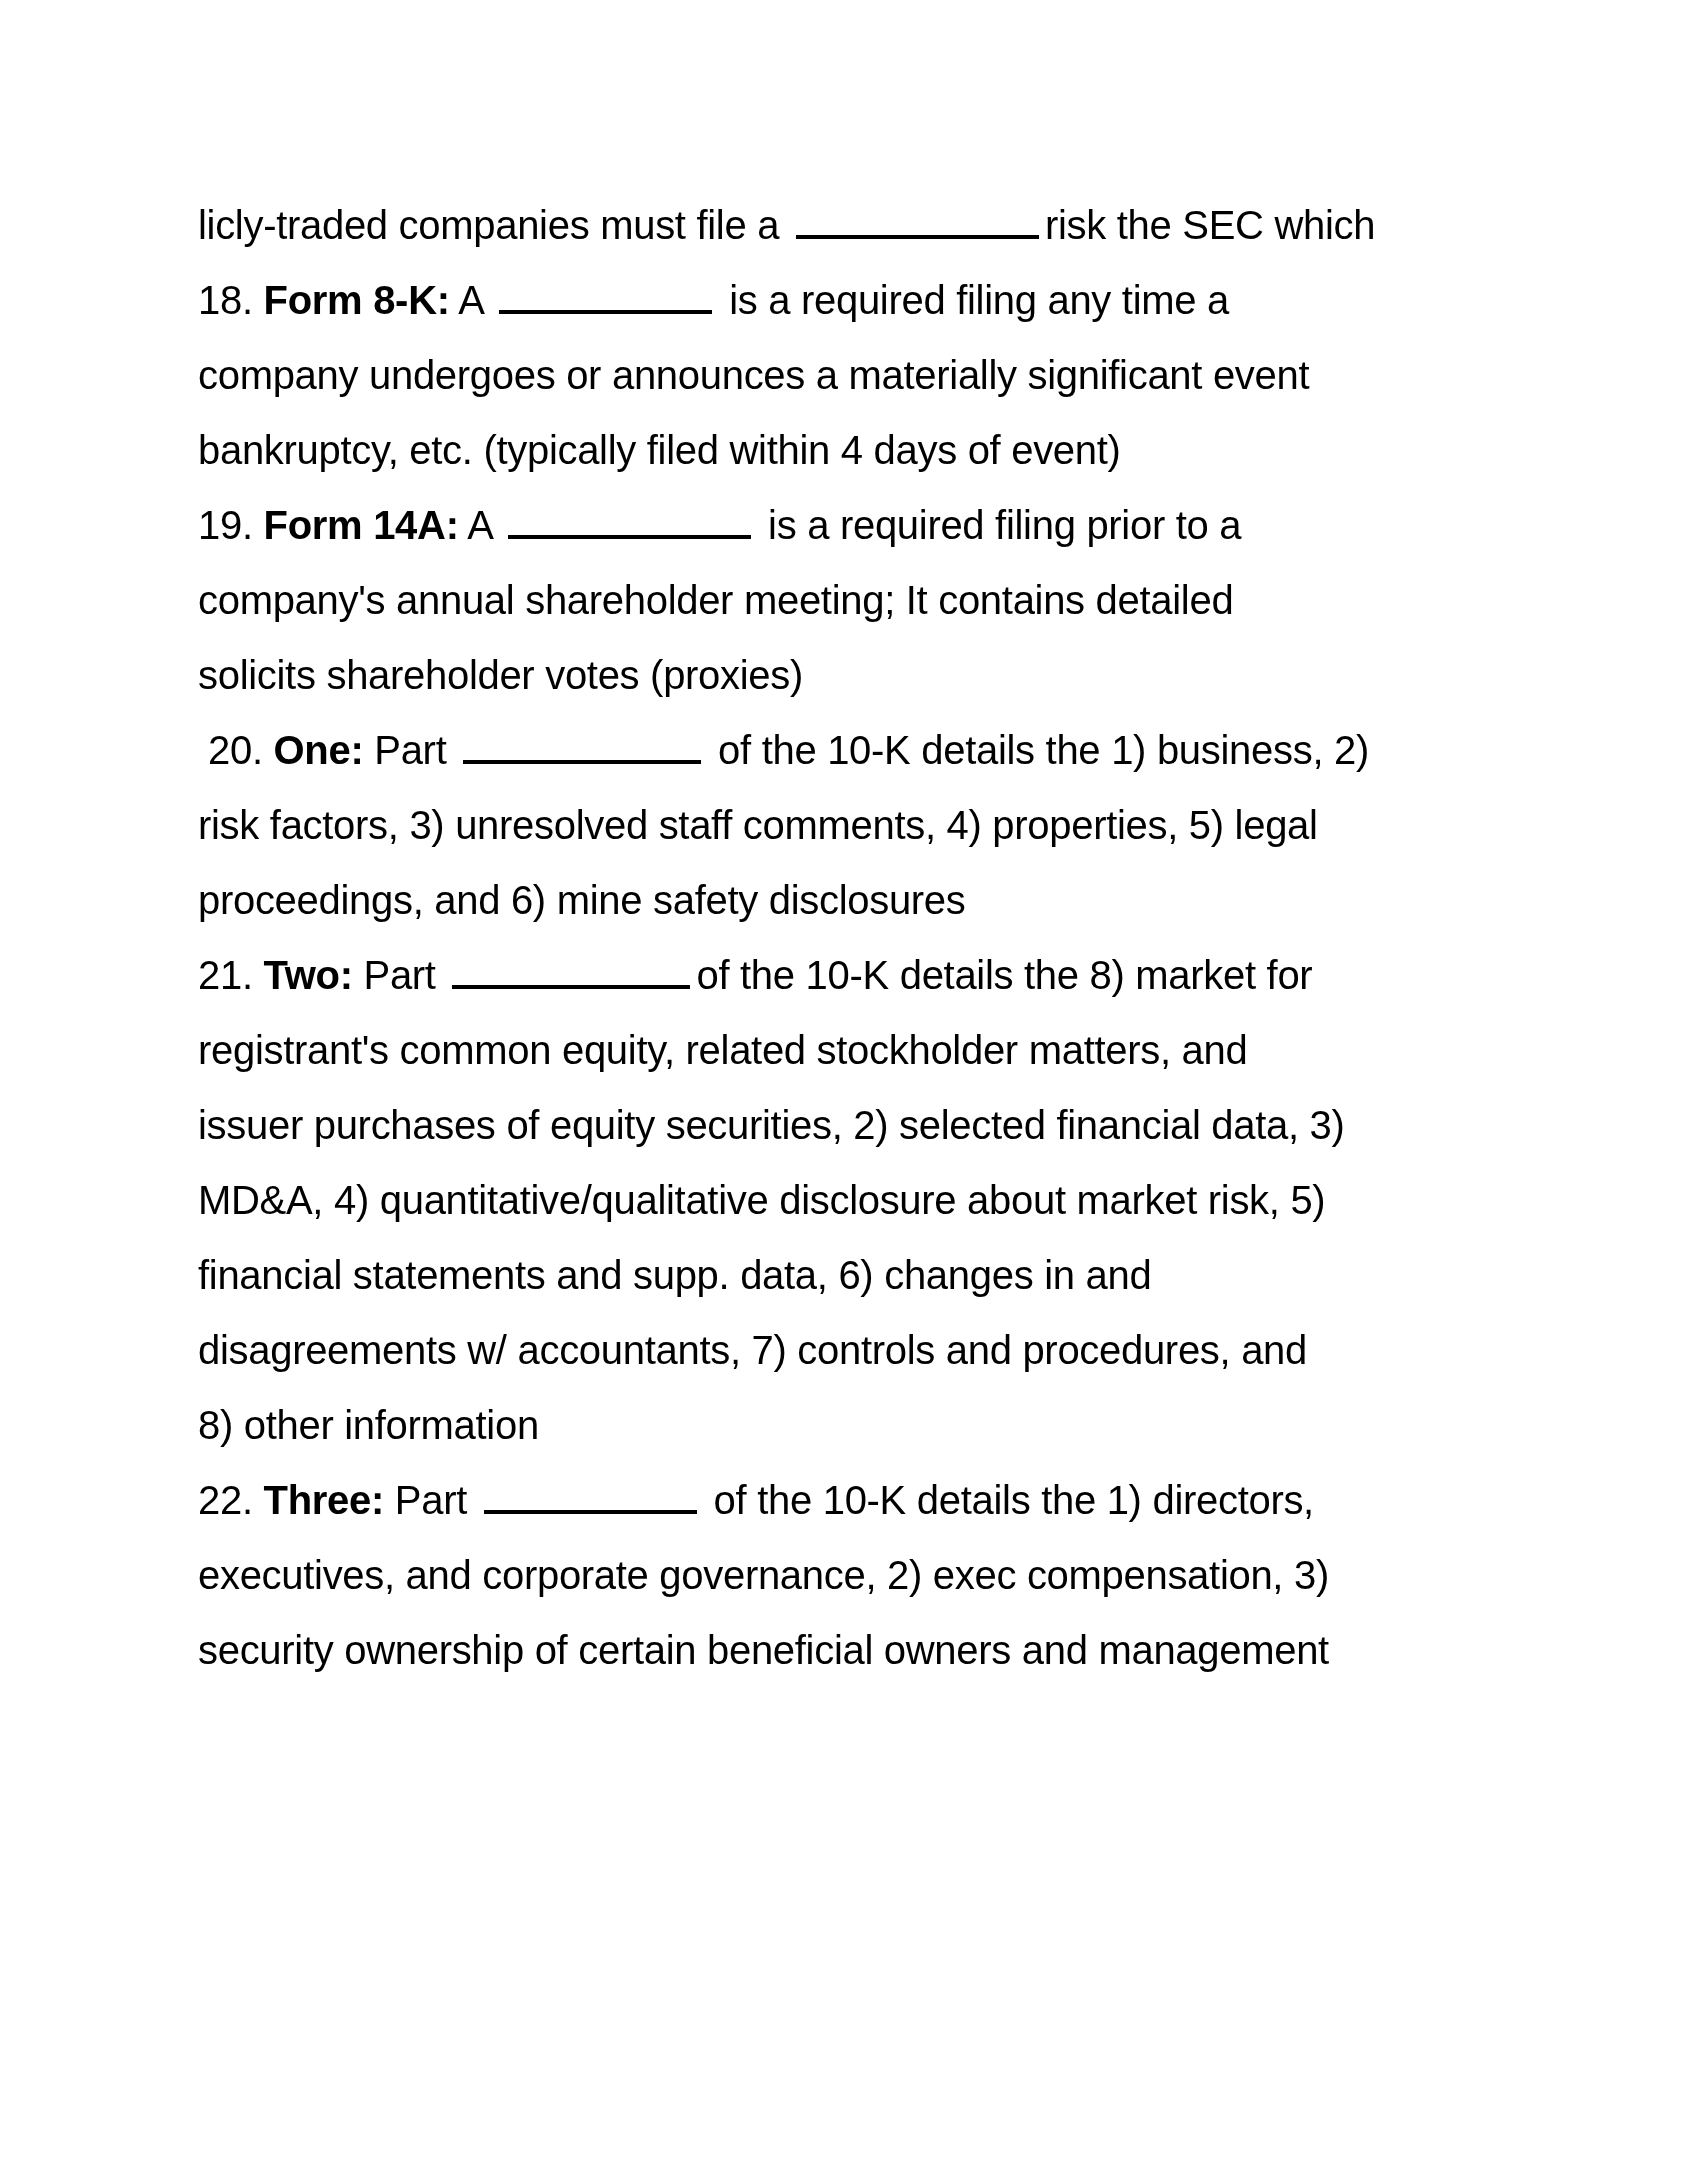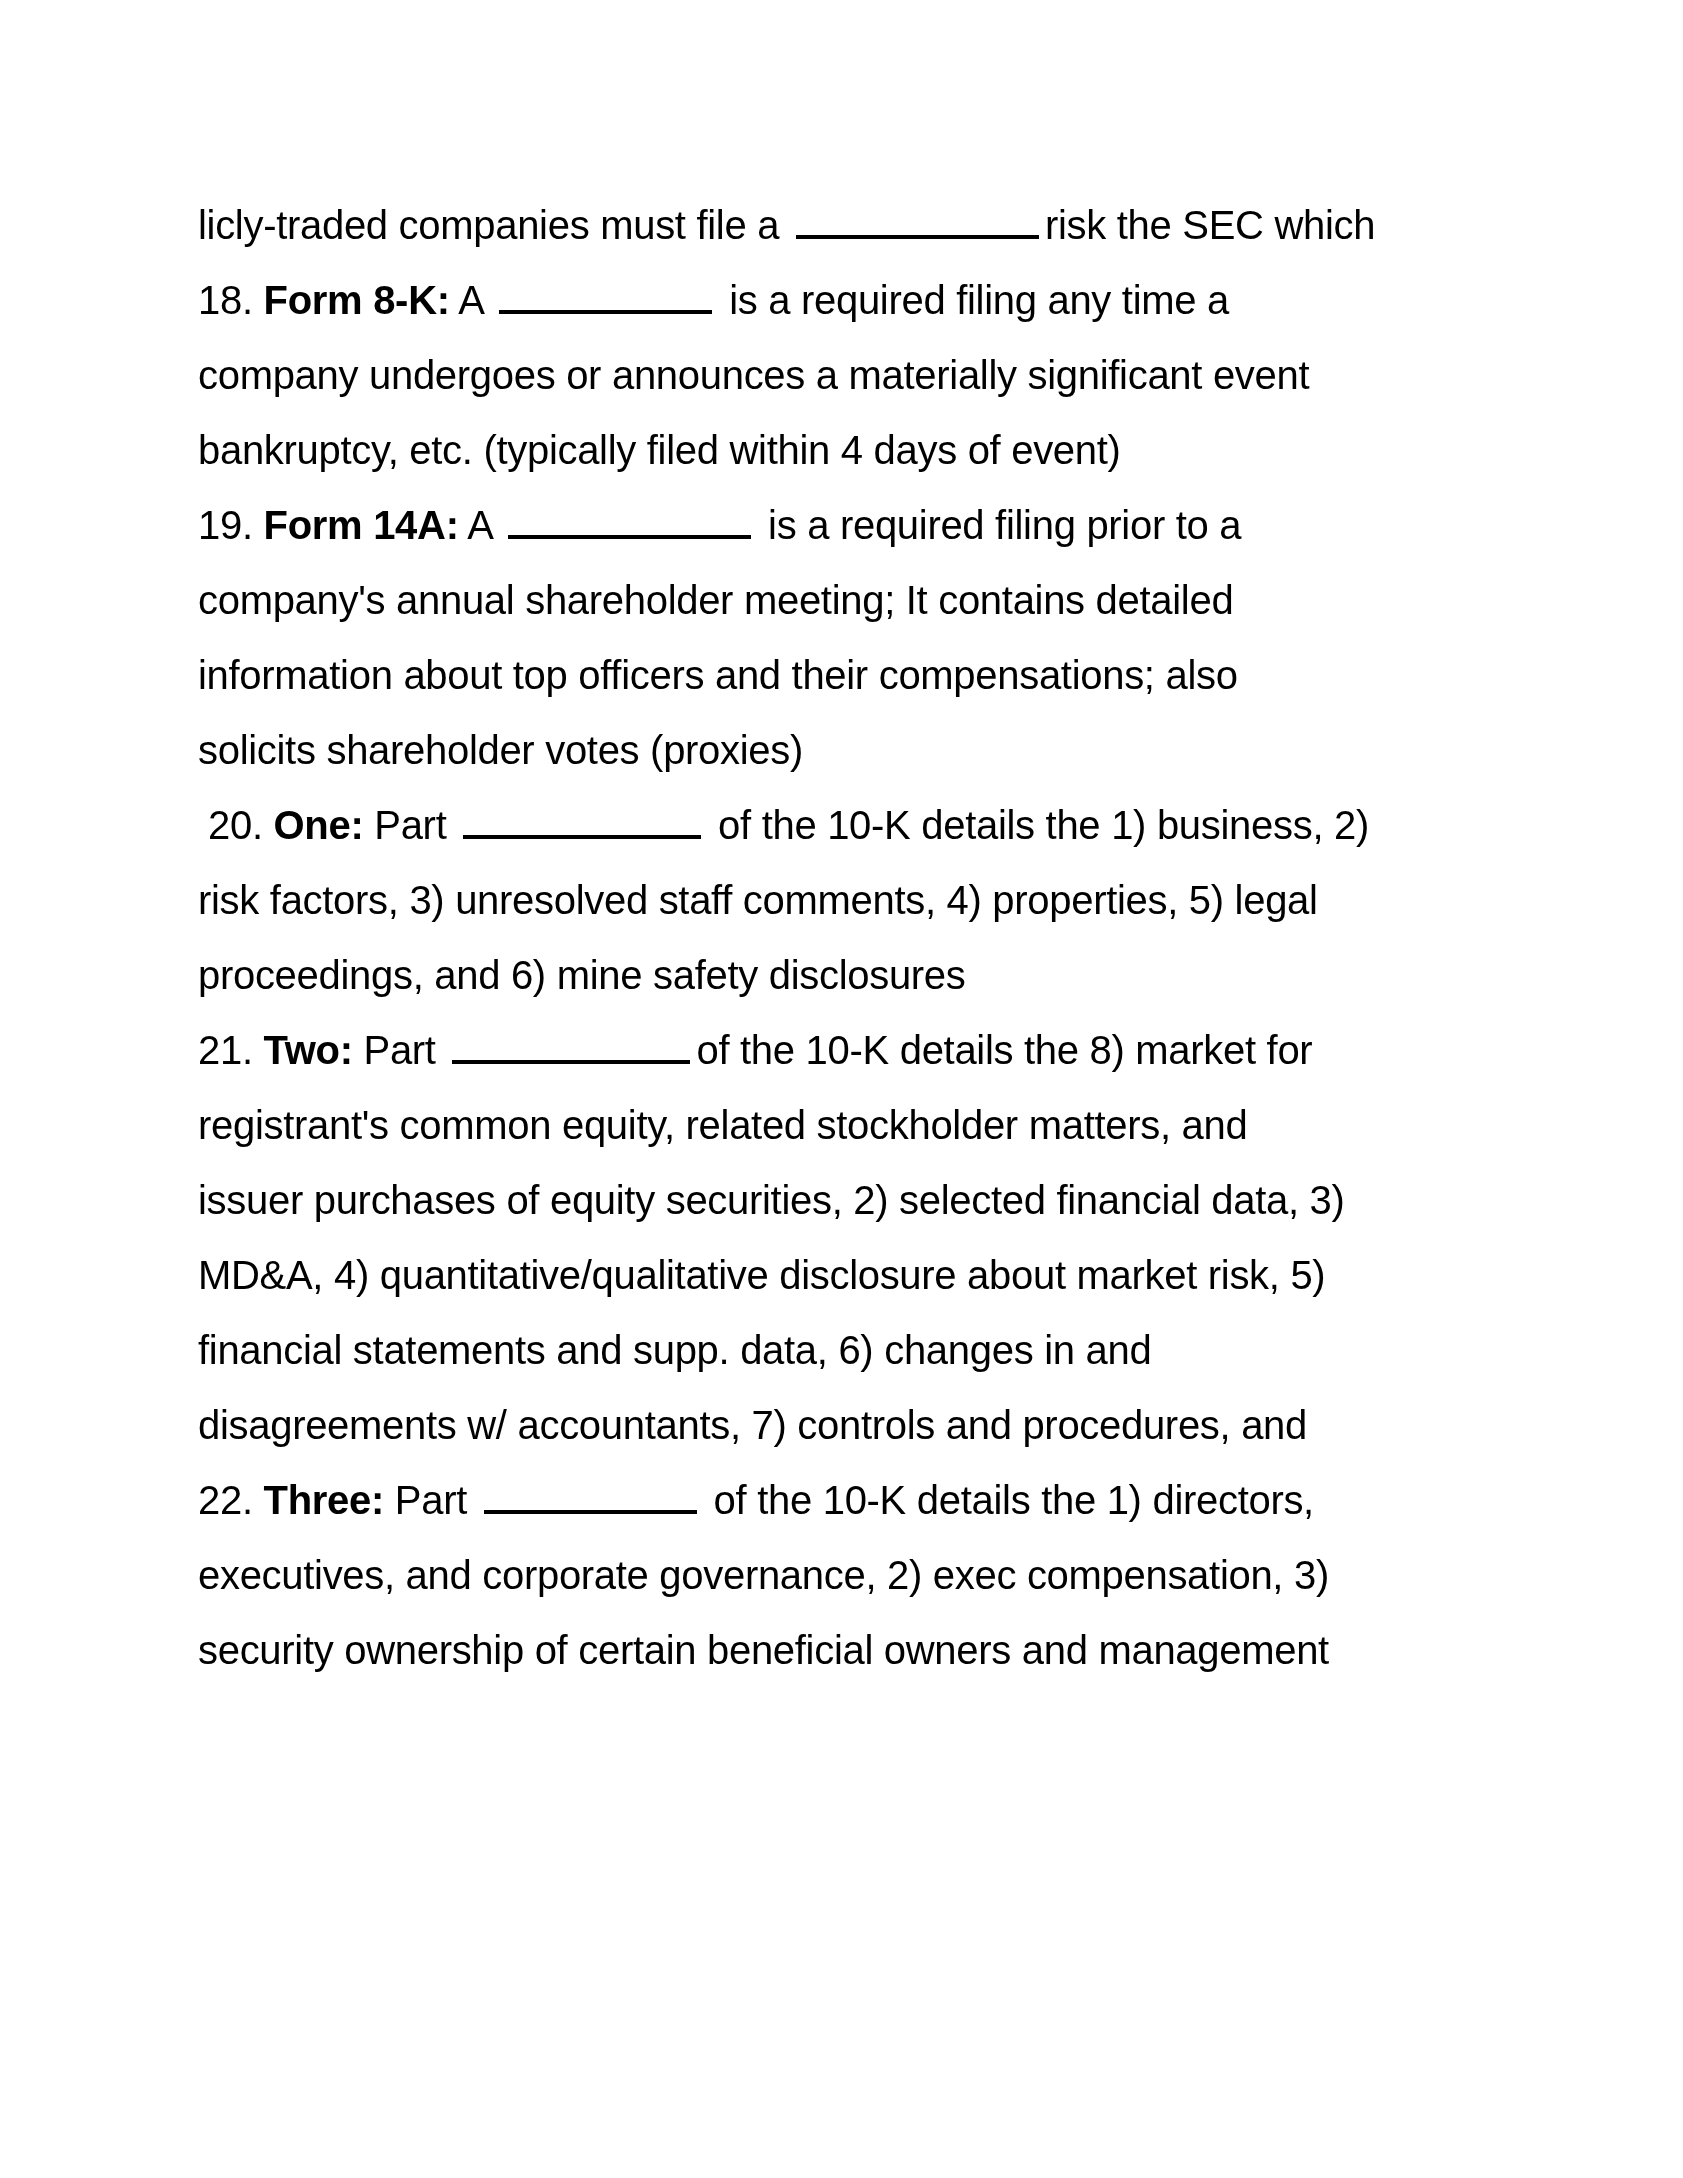--- a/index.html
+++ b/index.html
@@ -20,31 +20,31 @@
 
 <div class="page">
   <div class="line"><span>licly-traded companies must file a </span><span class="blank" style="width:243px"></span><span>risk the SEC which</span></div>
 
   <div class="line"><span>18.</span> <b>Form 8-K:</b><span> A </span><span class="blank" style="width:213px"></span><span> is a required filing any time a</span></div>
   <div class="line">company undergoes or announces a materially significant event</div>
   <div class="line">bankruptcy, etc. (typically filed within 4 days of event)</div>
 
   <div class="line"><span>19.</span> <b>Form 14A:</b><span> A </span><span class="blank" style="width:243px"></span><span> is a required filing prior to a</span></div>
   <div class="line">company's annual shareholder meeting; It contains detailed</div>
-  <div class="line">information about top officers and their compensations; also</div>
   <div class="line">solicits shareholder votes (proxies)</div>
 
   <div class="line indent"><span>20.</span> <b>One:</b><span> Part </span><span class="blank" style="width:238px"></span><span> of the 10-K details the 1) business, 2)</span></div>
   <div class="line">risk factors, 3) unresolved staff comments, 4) properties, 5) legal</div>
   <div class="line">proceedings, and 6) mine safety disclosures</div>
 
   <div class="line"><span>21.</span> <b>Two:</b><span> Part </span><span class="blank" style="width:238px"></span><span>of the 10-K details the 8) market for</span></div>
   <div class="line">registrant's common equity, related stockholder matters, and</div>
   <div class="line">issuer purchases of equity securities, 2) selected financial data, 3)</div>
   <div class="line">MD&amp;A, 4) quantitative/qualitative disclosure about market risk, 5)</div>
   <div class="line">financial statements and supp. data, 6) changes in and</div>
   <div class="line">disagreements w/ accountants, 7) controls and procedures, and</div>
+  <div class="line">8) other information</div>
 
   <div class="line"><span>22.</span> <b>Three:</b><span> Part </span><span class="blank" style="width:213px"></span><span> of the 10-K details the 1) directors,</span></div>
   <div class="line">executives, and corporate governance, 2) exec compensation, 3)</div>
   <div class="line">security ownership of certain beneficial owners and management</div>
 </div>
 
 
 </body></html>

